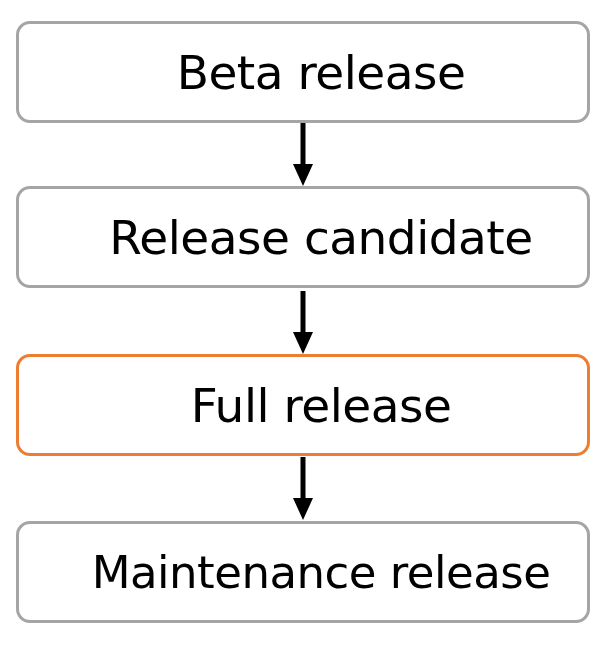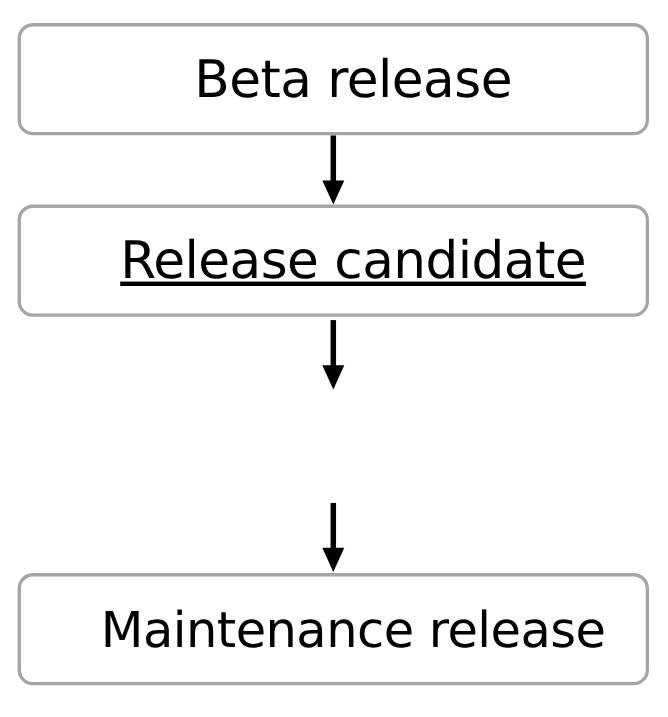--- a/index.html
+++ b/index.html
@@ -40,21 +40,21 @@
     line-height: 1;
     color: #000000;
     font-weight: 400;
     letter-spacing: -0.5px;
     white-space: nowrap;
   }
   .node-label.lbl-long {
     font-size: 45px;
   }
   .node-1 { top: 21px; }
-  .node-2 { top: 186px; text-decoration: underline; }
+  .node-2 { top: 186px; }
   .node-3 { top: 354px; }
   .node-4 { top: 521px; text-align: right; }
 
   .connector {
     position: absolute;
     left: 0;
     width: 607px;
     height: 66px;
     pointer-events: none;
   }
@@ -86,20 +86,23 @@
 
   <div class="connector conn-2">
     <svg width="607" height="66" viewBox="0 0 607 66" xmlns="http://www.w3.org/2000/svg">
       <g>
         <rect x="300.5" y="0" width="5" height="44" fill="#000000"></rect>
         <polygon points="293,41 313,41 303,63" fill="#000000"></polygon>
       </g>
     </svg>
   </div>
 
+  <div class="node node-3 highlight">
+    <span class="node-label">Full release</span>
+  </div>
 
   <div class="connector conn-3">
     <svg width="607" height="66" viewBox="0 0 607 66" xmlns="http://www.w3.org/2000/svg">
       <g>
         <rect x="300.5" y="0" width="5" height="44" fill="#000000"></rect>
         <polygon points="293,41 313,41 303,63" fill="#000000"></polygon>
       </g>
     </svg>
   </div>
 

